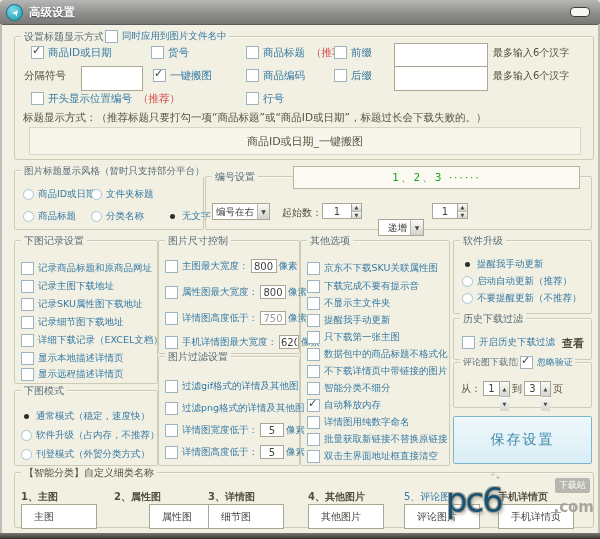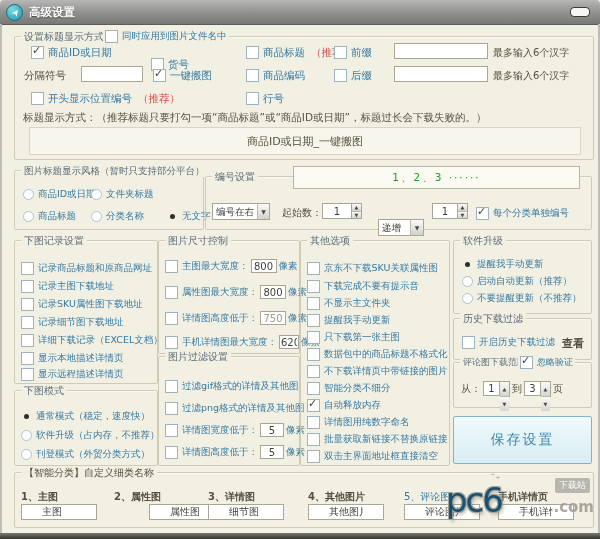--- a/index.html
+++ b/index.html
@@ -33,28 +33,28 @@
   .bx{width:11px;height:11px;border:1px solid #9db3c0;background:#fff;margin-right:4px;flex:none;position:relative;}
   .bx.on::after{content:"✓";position:absolute;left:0;top:-3px;font-size:11px;font-weight:bold;color:#3a3f36;}
   .rb{width:9px;height:9px;border:1px solid #a9c4d1;border-radius:50%;background:#fff;margin-right:4px;flex:none;position:relative;}
   .rb.sel{border-color:transparent;background:transparent;}
   .rb.sel::after{content:"";position:absolute;left:2px;top:2px;width:5px;height:5px;border-radius:50%;background:#2e2e2a;}
   .dark{color:#55503e;}
   .red{color:#d24848;margin-left:6px;}
   .hint{color:#6b7f8e;}
   .lnk{color:#2e7cb8;font-weight:bold;}
   .in{border:1px solid #a9a694;background:#fff;font-size:10px;color:#3f3f3a;font-family:inherit;
-      padding:0 20px;height:16px;box-sizing:border-box;outline:none;}
+      padding:0 12px;height:25px;box-sizing:border-box;outline:none;}
   .num{text-align:center;padding:0 1px;}
   .pv1{position:absolute;background:#f7f6ec;border:1px solid #d8d5c1;display:flex;align-items:center;
        justify-content:center;font-size:11px;color:#55503e;}
   .pv2{position:absolute;background:#fbfaf2;border:1px solid #b8b5a2;display:flex;align-items:center;
        justify-content:center;font-size:10.5px;color:#1ea11e;letter-spacing:2px;z-index:3;}
   .dd{position:absolute;display:flex;border:1px solid #a9a694;background:#fff;height:17px;box-sizing:border-box;align-items:stretch;}
-  .dd .tx{font-size:9.5px;color:#3d3d38;padding:2px 3px;flex:1;white-space:nowrap;}
+  .dd .tx{font-size:9.5px;color:#3d3d38;padding:2px 3px;flex:1;white-space:nowrap;text-align:right;}
   .dd .ar{width:12px;border-left:1px solid #b8b8ab;background:linear-gradient(#fafafa,#d2d2cc);
           display:flex;align-items:center;justify-content:center;font-size:6px;color:#4a4a45;}
   .spin{display:flex;height:16px;}
   .spin .in{height:16px;}
   .sp{width:10px;display:flex;flex-direction:column;border:1px solid #a9a694;border-left:none;box-sizing:border-box;}
   .sp i{flex:1;display:flex;align-items:center;justify-content:center;font-size:5px;font-style:normal;
         color:#4a4a45;background:linear-gradient(#fafafa,#d6d6d0);}
   .sp i+i{border-top:1px solid #b8b8ab;}
   .note{position:absolute;font-size:10.5px;color:#55503e;white-space:nowrap;}
   .savebtn{position:absolute;left:453px;top:416px;width:137px;height:46px;border:1px solid #7fb5cc;border-radius:2px;
@@ -87,21 +87,21 @@
     <span class="lg">设置标题显示方式</span>
     <div class="cb sm" style="left:88px;top:-8px;background:#f2f0e3;padding:0 2px">
       <span class="bx"></span>
       <span>同时应用到图片文件名中</span>
     </div>
 
     <div class="cb" style="left:16px;top:8px">
       <span class="bx on"></span>
       <span>商品ID或日期</span>
     </div>
-    <div class="cb" style="left:136px;top:20px">
+    <div class="cb" style="left:136px;top:8px">
       <span class="bx"></span>
       <span>货号</span>
     </div>
     <div class="cb" style="left:231px;top:8px">
       <span class="bx"></span>
       <span>商品标题</span>
       <span class="red">（推荐）</span>
     </div>
     <div class="cb" style="left:319px;top:8px">
       <span class="bx"></span>
@@ -181,24 +181,20 @@
     <div class="dd" style="left:172px;top:42px;width:46px">
       <span class="tx">递增</span>
       <span class="ar">▼</span>
     </div>
     <div class="spin abs" style="left:226px;top:26px">
       <input class="in num" style="width: 26px;" value="1">
       <span class="sp">
           <i>▲</i>
           <i>▼</i>
         </span>
-    </div>
-    <div class="cb sm" style="left:270px;top:29px">
-      <span class="bx on"></span>
-      <span>每个分类单独编号</span>
     </div>
   </div>
   <div class="pv2" style="left:293px;top:166px;width:285px;height:21px">1、2、3 ······</div>
 
   <div class="g" style="left:14px;top:240px;width:142px;height:142px">
     <span class="lg">下图记录设置</span>
     <div class="cb sm" style="left:6px;top:20px">
         <span class="bx"></span>
         <span>记录商品标题和原商品网址</span>
       </div>

